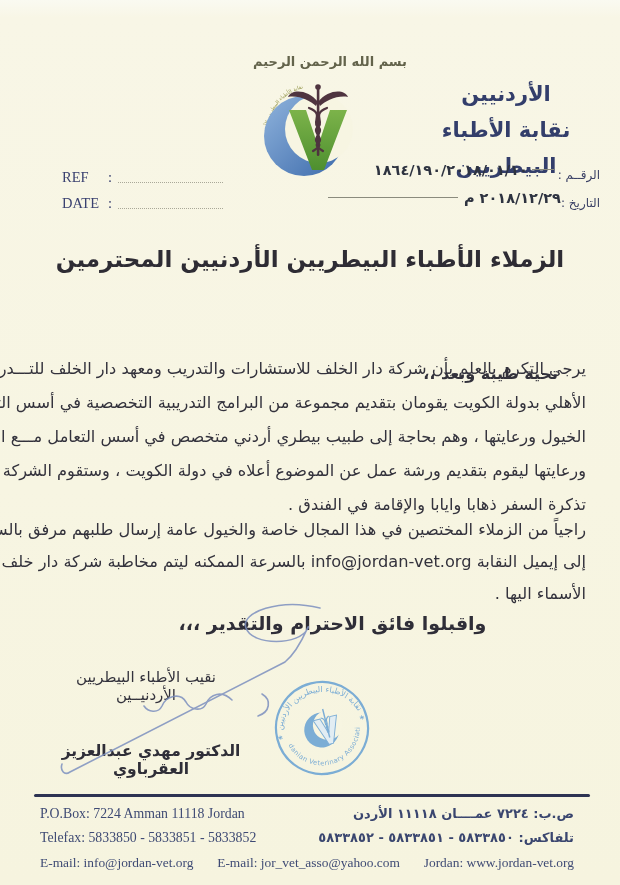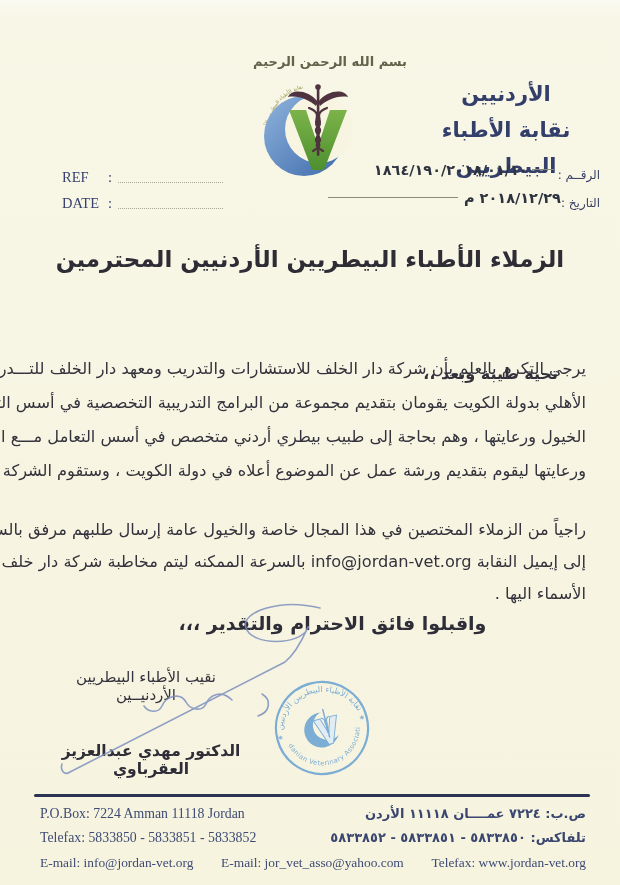--- a/index.html
+++ b/index.html
@@ -46,21 +46,21 @@
   .closing{top:612px;left:160px;width:345px;text-align:center;direction:rtl;
     font-size:19px;font-weight:bold;color:#2f2e38;}
   .signer-title{top:668px;left:52px;width:188px;text-align:center;direction:rtl;
     font-size:15px;color:#33323c;}
   .signer-name{top:742px;left:44px;width:214px;text-align:center;direction:rtl;
     font-size:15.5px;font-weight:600;color:#2f2e38;}
   .stamp-box{top:678px;left:272px;width:100px;height:100px;opacity:.9;}
   .sig-box{top:595px;left:40px;width:292px;height:196px;pointer-events:none;}
   
   .divider{top:794px;left:34px;right:30px;height:3px;background:#2d3352;border-radius:2px;}
-  .f-row{left:40px;right:34px;display:flex;justify-content:space-between;align-items:baseline;
+  .f-row{left:40px;right:46px;display:flex;justify-content:space-between;align-items:baseline;
     font-family:"Liberation Serif",serif;font-size:13.8px;color:#3e4a74;}
   .f-row .ar{direction:rtl;font-family:"DejaVu Sans",sans-serif;font-size:13px;font-weight:bold;color:#3a466f;}
   .fr1{top:806px;}
   .fr2{top:830px;}
   .fr3{top:855px;font-size:13.4px;}
 </style>
 </head>
 <body>
 
 <div class="page">
@@ -128,20 +128,21 @@
   </div>
 
   <div class="abs addressee">الزملاء الأطباء البيطريين الأردنيين المحترمين</div>
   <div class="abs greeting">تحية طيبة وبعد ،،</div>
 
   <div class="abs para p1">
     <div class="jline">يرجى التكرم بالعلم بأن شركة دار الخلف للاستشارات والتدريب ومعهد دار الخلف للتـــدريب</div>
     <div class="jline">الأهلي بدولة الكويت يقومان بتقديم مجموعة من البرامج التدريبية التخصصية في أسس التعامل مع</div>
     <div class="jline">الخيول ورعايتها ، وهم بحاجة إلى طبيب بيطري أردني متخصص في أسس التعامل مـــع الخيـــول</div>
     <div class="jline">ورعايتها ليقوم بتقديم ورشة عمل عن الموضوع أعلاه في دولة الكويت ، وستقوم الشركة بتوفير</div>
+    <div class="jline last">تذكرة السفر ذهابا وايابا والإقامة في الفندق .</div>
   </div>
 
   <div class="abs para p2">
     <div class="jline">راجياً من الزملاء المختصين في هذا المجال خاصة والخيول عامة إرسال طلبهم مرفق بالسيرة الذاتية</div>
     <div class="jline">إلى إيميل النقابة info@jordan-vet.org بالسرعة الممكنه ليتم مخاطبة شركة دار خلف وإرسال</div>
     <div class="jline last">الأسماء اليها .</div>
   </div>
 
   <div class="abs closing">واقبلوا فائق الاحترام والتقدير ،،،</div>
 
@@ -194,16 +195,16 @@
   </div>
 
   <div class="abs f-row fr2">
     <span>Telefax: 5833850 - 5833851 - 5833852</span>
     <span class="ar">تلفاكس: ٥٨٣٣٨٥٠ - ٥٨٣٣٨٥١ - ٥٨٣٣٨٥٢</span>
   </div>
 
   <div class="abs f-row fr3">
     <span>E-mail: info@jordan-vet.org</span>
     <span>E-mail: jor_vet_asso@yahoo.com</span>
-    <span>Telefax: www.jordan-vet.org</span>
+    <span>Jordan: www.jordan-vet.org</span>
   </div>
 
 </div>
 
 </body></html>

